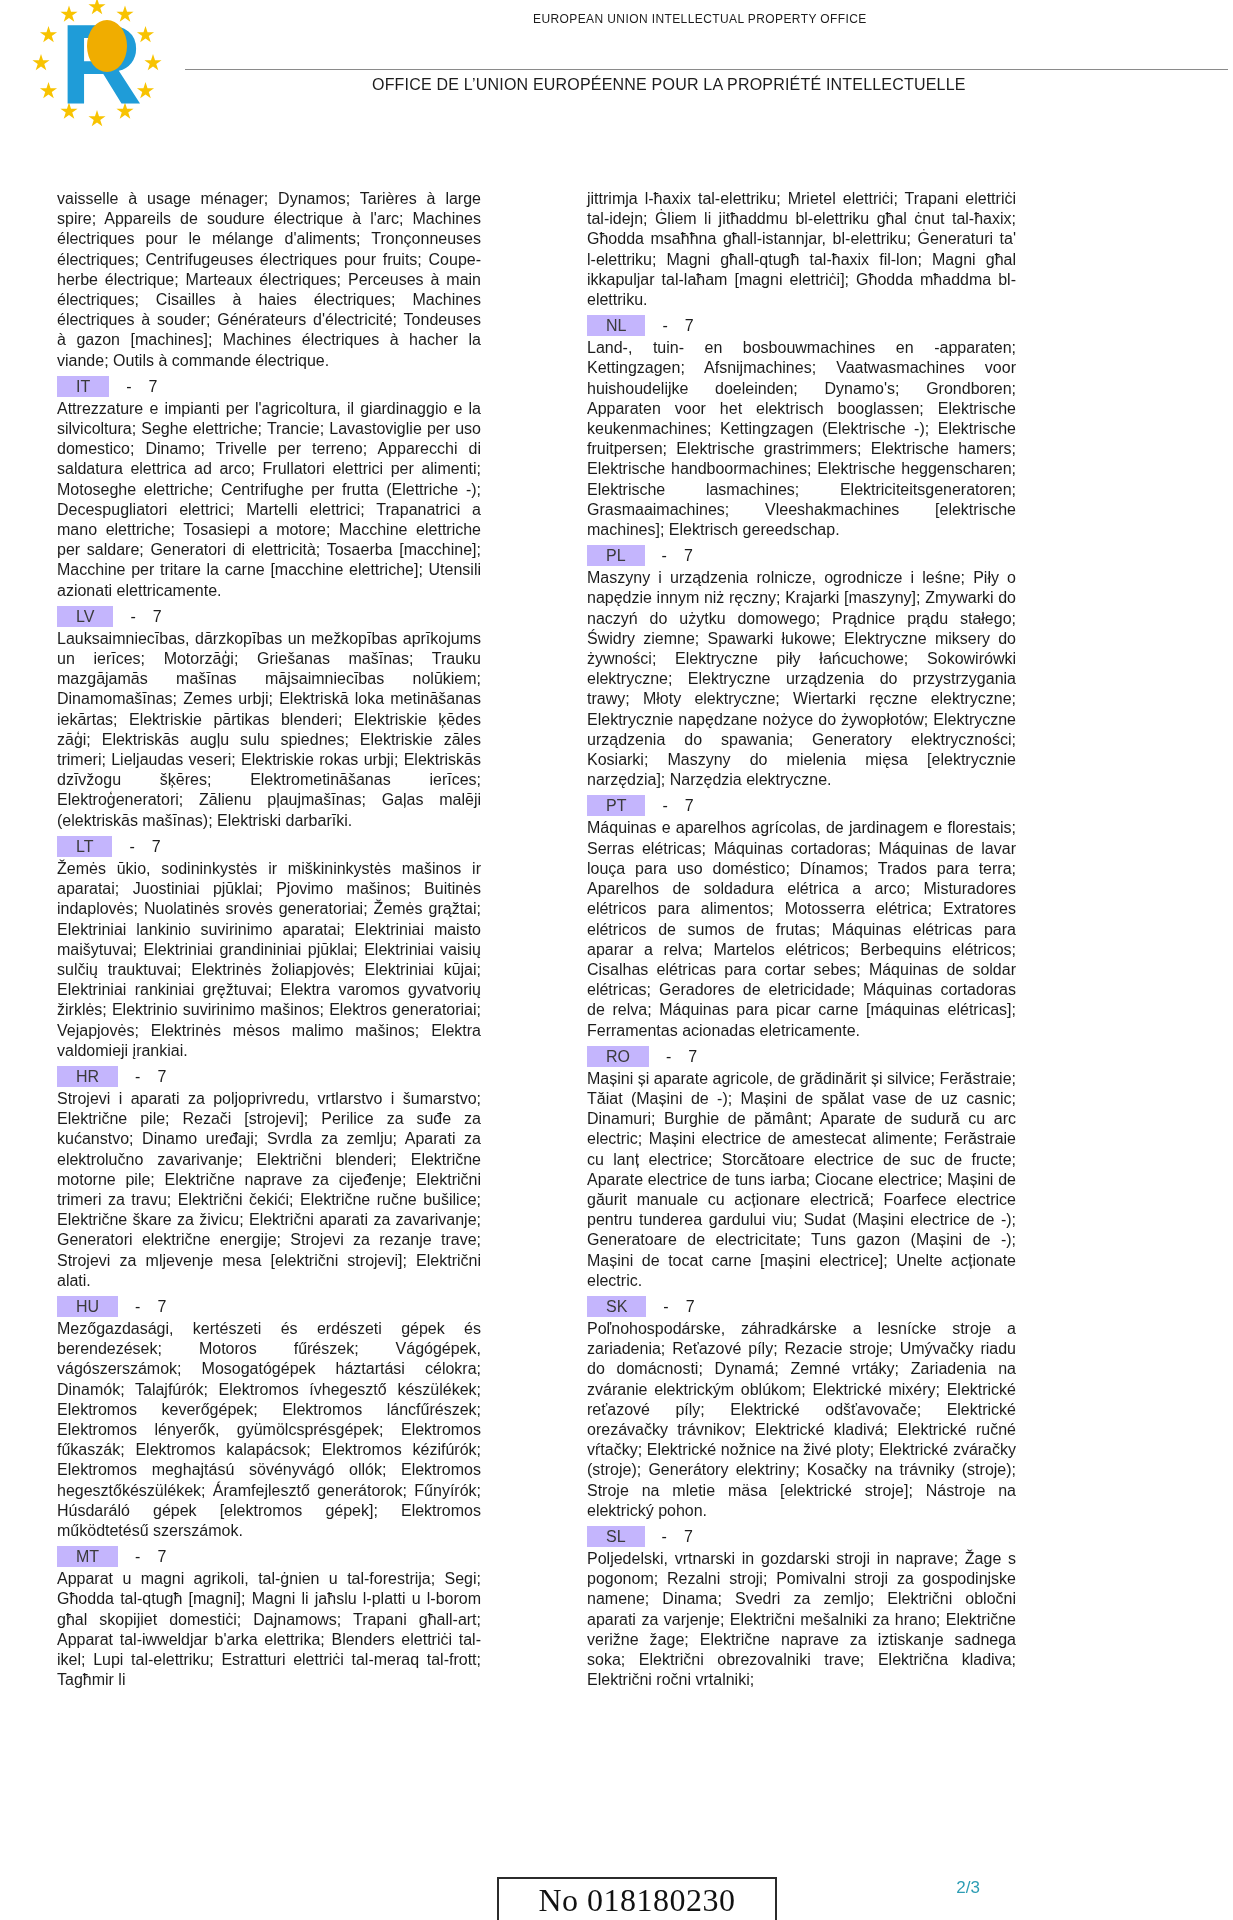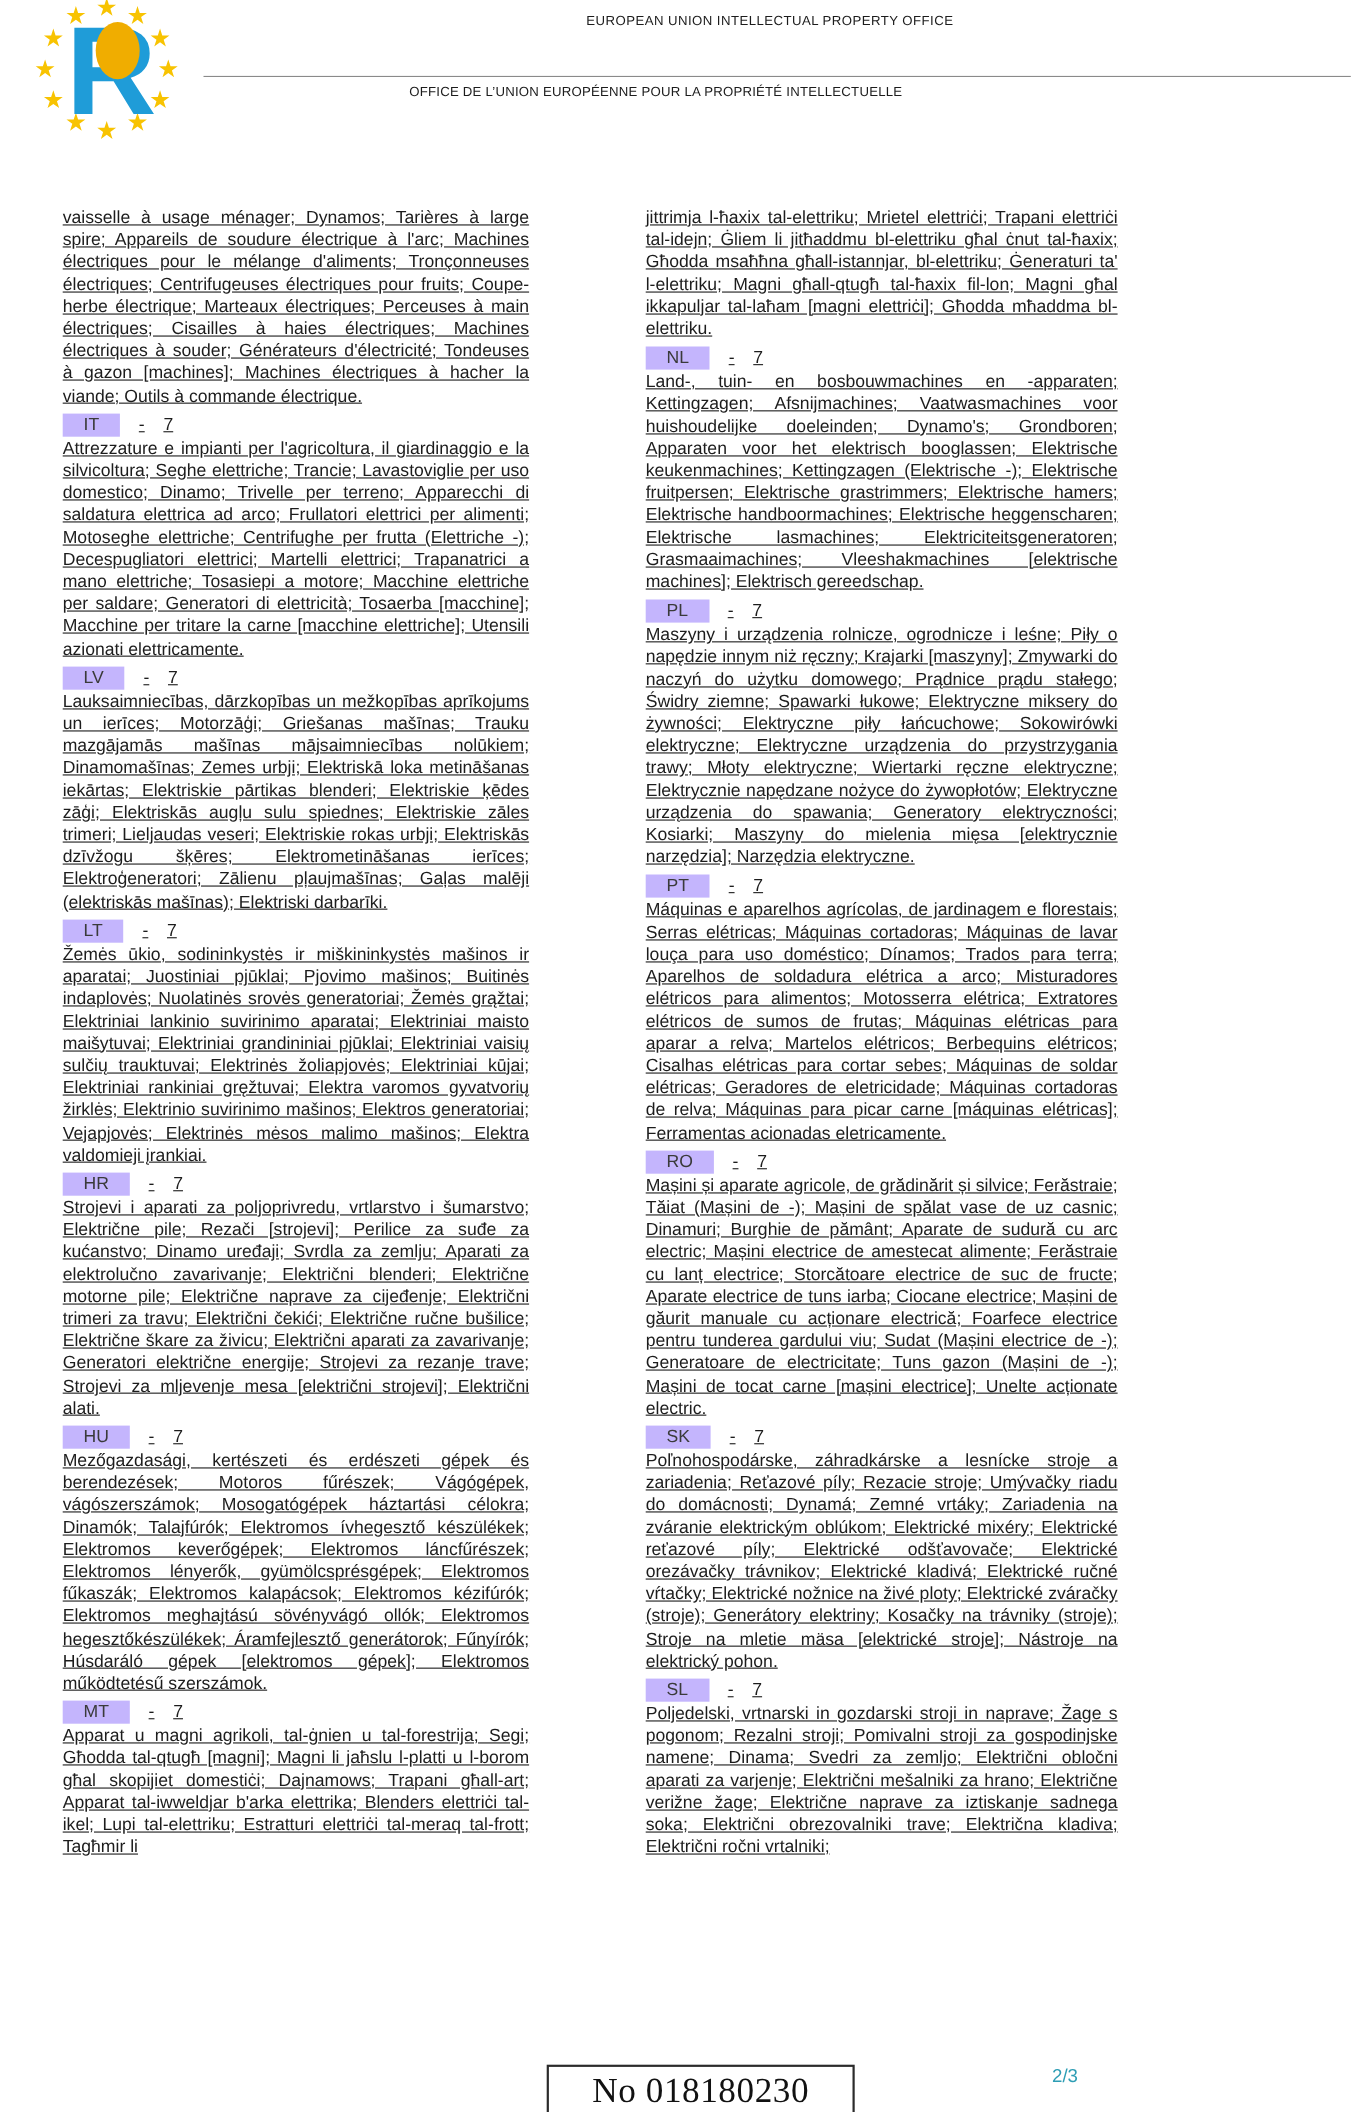--- a/index.html
+++ b/index.html
@@ -9,28 +9,28 @@
     overflow:hidden;
   }
   
   .logo{position:absolute;left:8px;top:0px;width:178px;height:132px;}
   .hdr-en{
     position:absolute;left:533px;top:12px;font-size:12px;letter-spacing:.4px;
     color:#1c1c1c;white-space:nowrap;
   }
   .hdr-rule{position:absolute;left:185px;top:69px;width:1043px;height:1px;background:#8a8a8a;}
   .hdr-fr{
-    position:absolute;left:372px;top:76px;font-size:12px;letter-spacing:.2px;
+    position:absolute;left:372px;top:76px;font-size:16px;letter-spacing:.2px;
     color:#1c1c1c;white-space:nowrap;
   }
   
   .col{position:absolute;top:189px;font-size:16px;line-height:20.2px;}
   .col-left{left:57px;width:424px;}
   .col-right{left:587px;width:429px;}
-  .section{margin:0;text-decoration:underline;}
+  .section{margin:0;}
   .lang-header{margin:5px 0 2px 0;line-height:21px;}
   .lang-code{
     display:inline-block;background:#c4b5fd;color:#3a3a3a;
     padding:0 19px;font-size:16px;
   }
   .lang-dash{margin-left:17px;}
   .lang-class{margin-left:17px;}
   .lang-text{margin:0;text-align:justify;}
   
   .doc-number-box{

